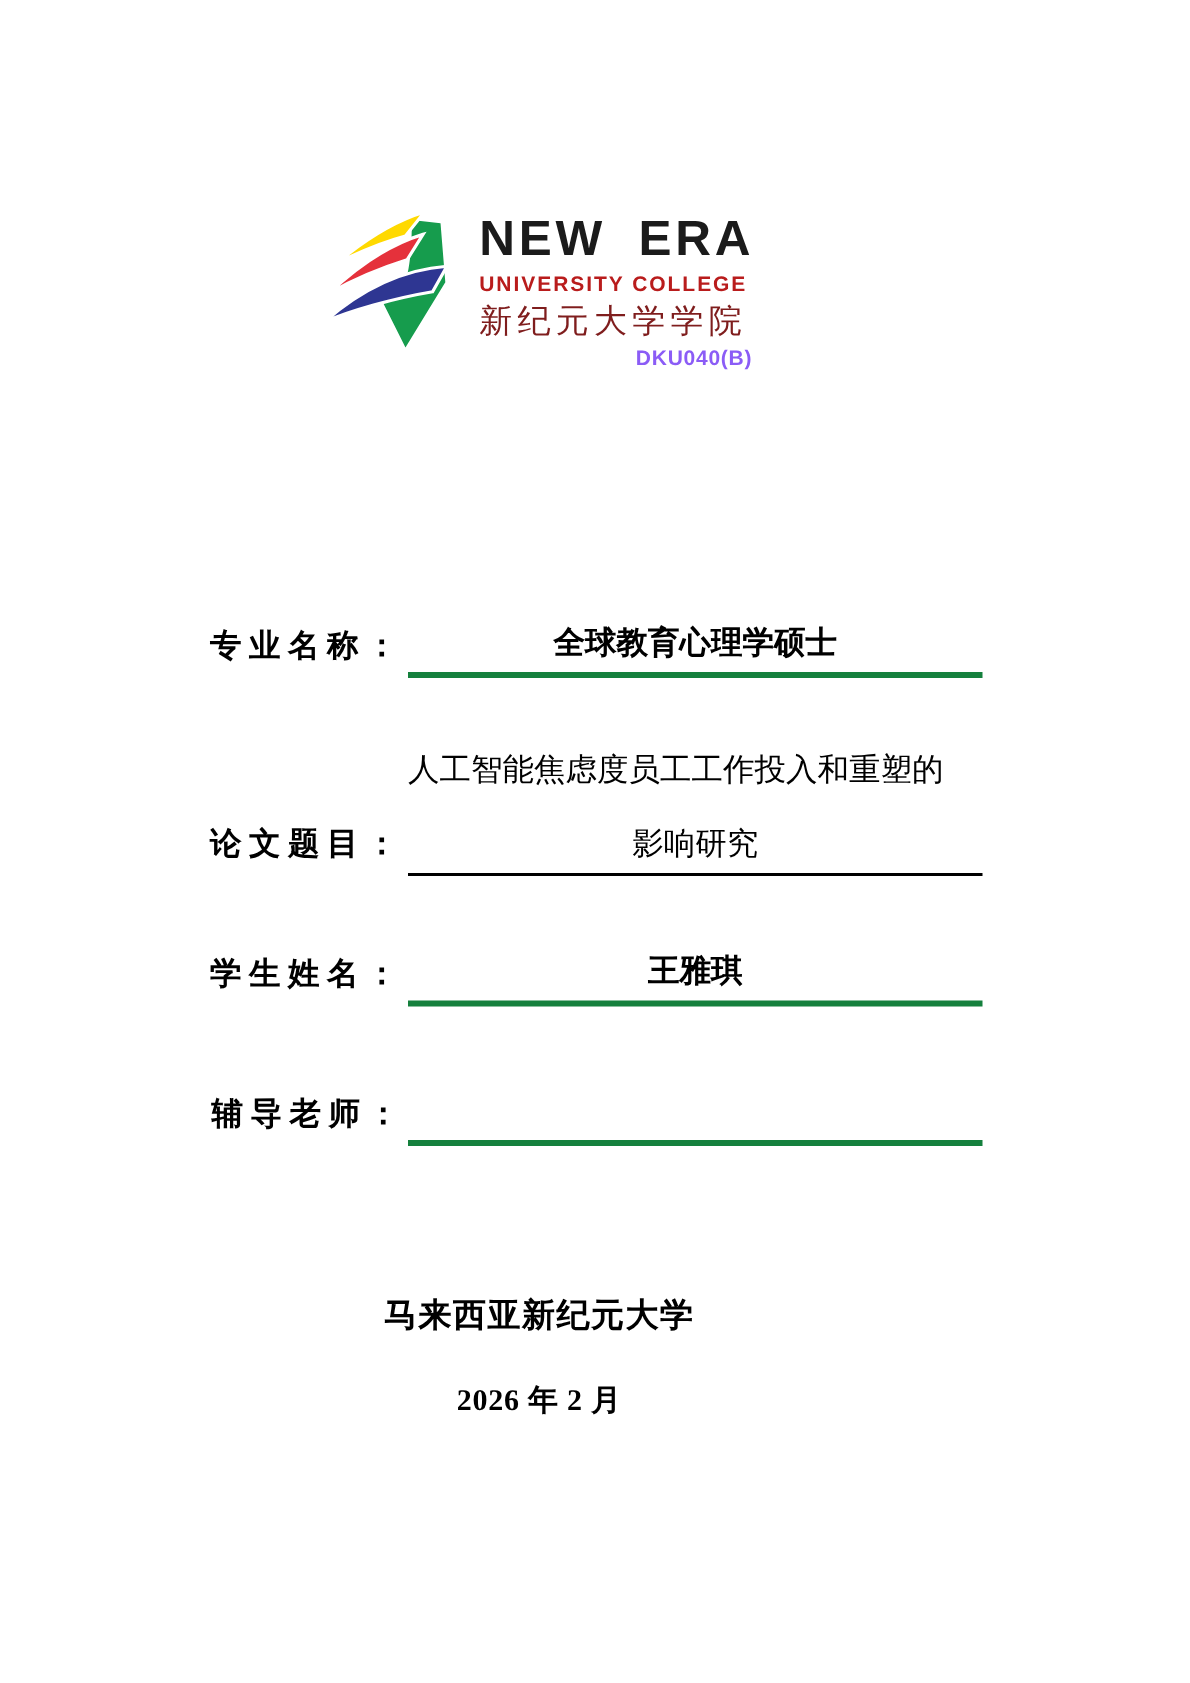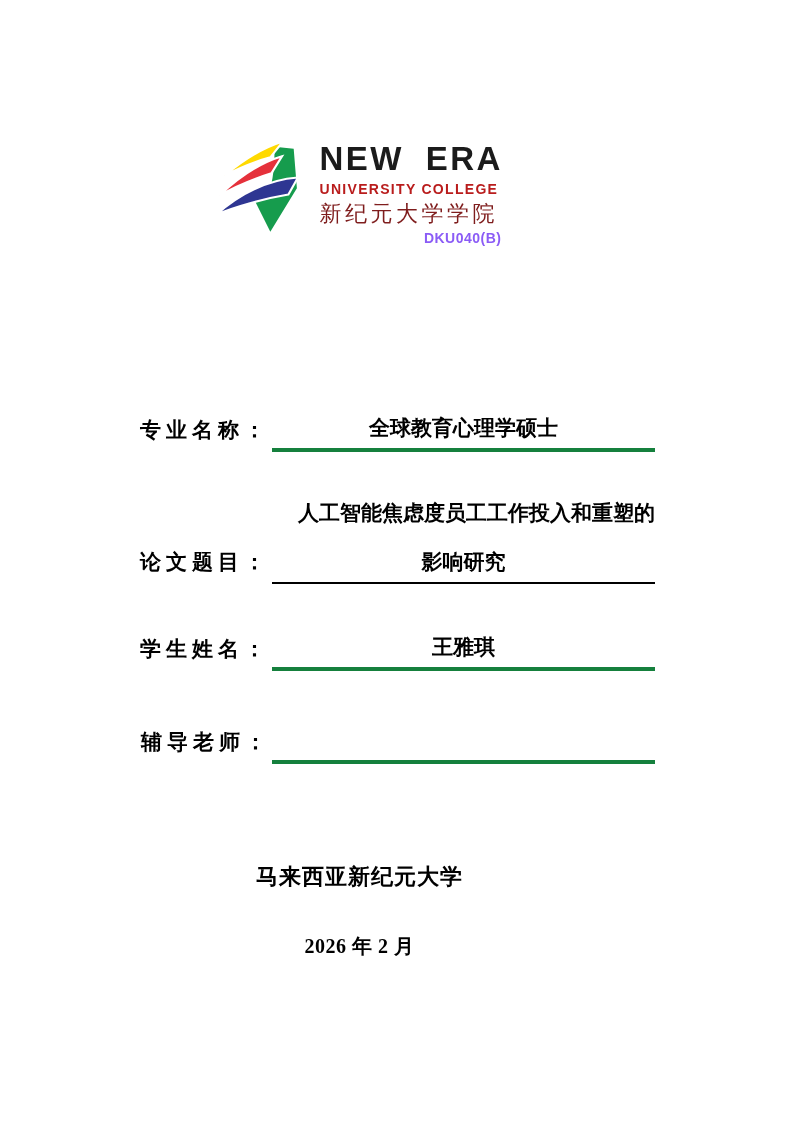--- a/index.html
+++ b/index.html
@@ -43,35 +43,35 @@
     font-size:21px;font-weight:bold;letter-spacing:5px;
     line-height:27px;white-space:nowrap;padding-bottom:8px;
   }
   .field-line{
     flex:1;border-bottom:4px solid #15803d;
     text-align:center;font-size:21px;font-weight:bold;
     line-height:27px;min-height:27px;padding-bottom:6px;
   }
   .title-block{flex:1;}
   .title-line1{
-    text-align:right;font-size:21px;font-weight:bold;line-height:27px;
+    text-align:left;font-size:21px;font-weight:normal;line-height:27px;
   }
   .title-line2{
     margin-top:22px;border-bottom:2px solid #000;
-    text-align:center;font-size:21px;font-weight:bold;
+    text-align:center;font-size:21px;font-weight:normal;
     line-height:27px;min-height:27px;padding-bottom:6px;
   }
   .row-1{margin-top:0;}
   .row-2{margin-top:48px;}
   .row-3{margin-top:50px;}
   .row-4{margin-top:56px;text-align:center;}
   
   .footer{margin-top:98px;text-align:center;}
   .footer-university{font-size:22px;font-weight:bold;letter-spacing:1px;}
-  .footer-date{font-size:20px;font-weight:bold;margin-top:41px;letter-spacing:.5px;}
+  .footer-date{font-size:20px;font-weight:bold;margin-top:28px;letter-spacing:.5px;}
 </style>
 </head>
 <body>
 
 <div class="page">
 
   <div class="logo-row">
     <svg class="logo-mark" viewBox="0 0 96 96" xmlns="http://www.w3.org/2000/svg">
 
       <path d="M57,11 L75,13 L78,50 L53,91 L39,63 L51,55 C56,44 57,27 57,11 Z" fill="#169c4d"></path>

